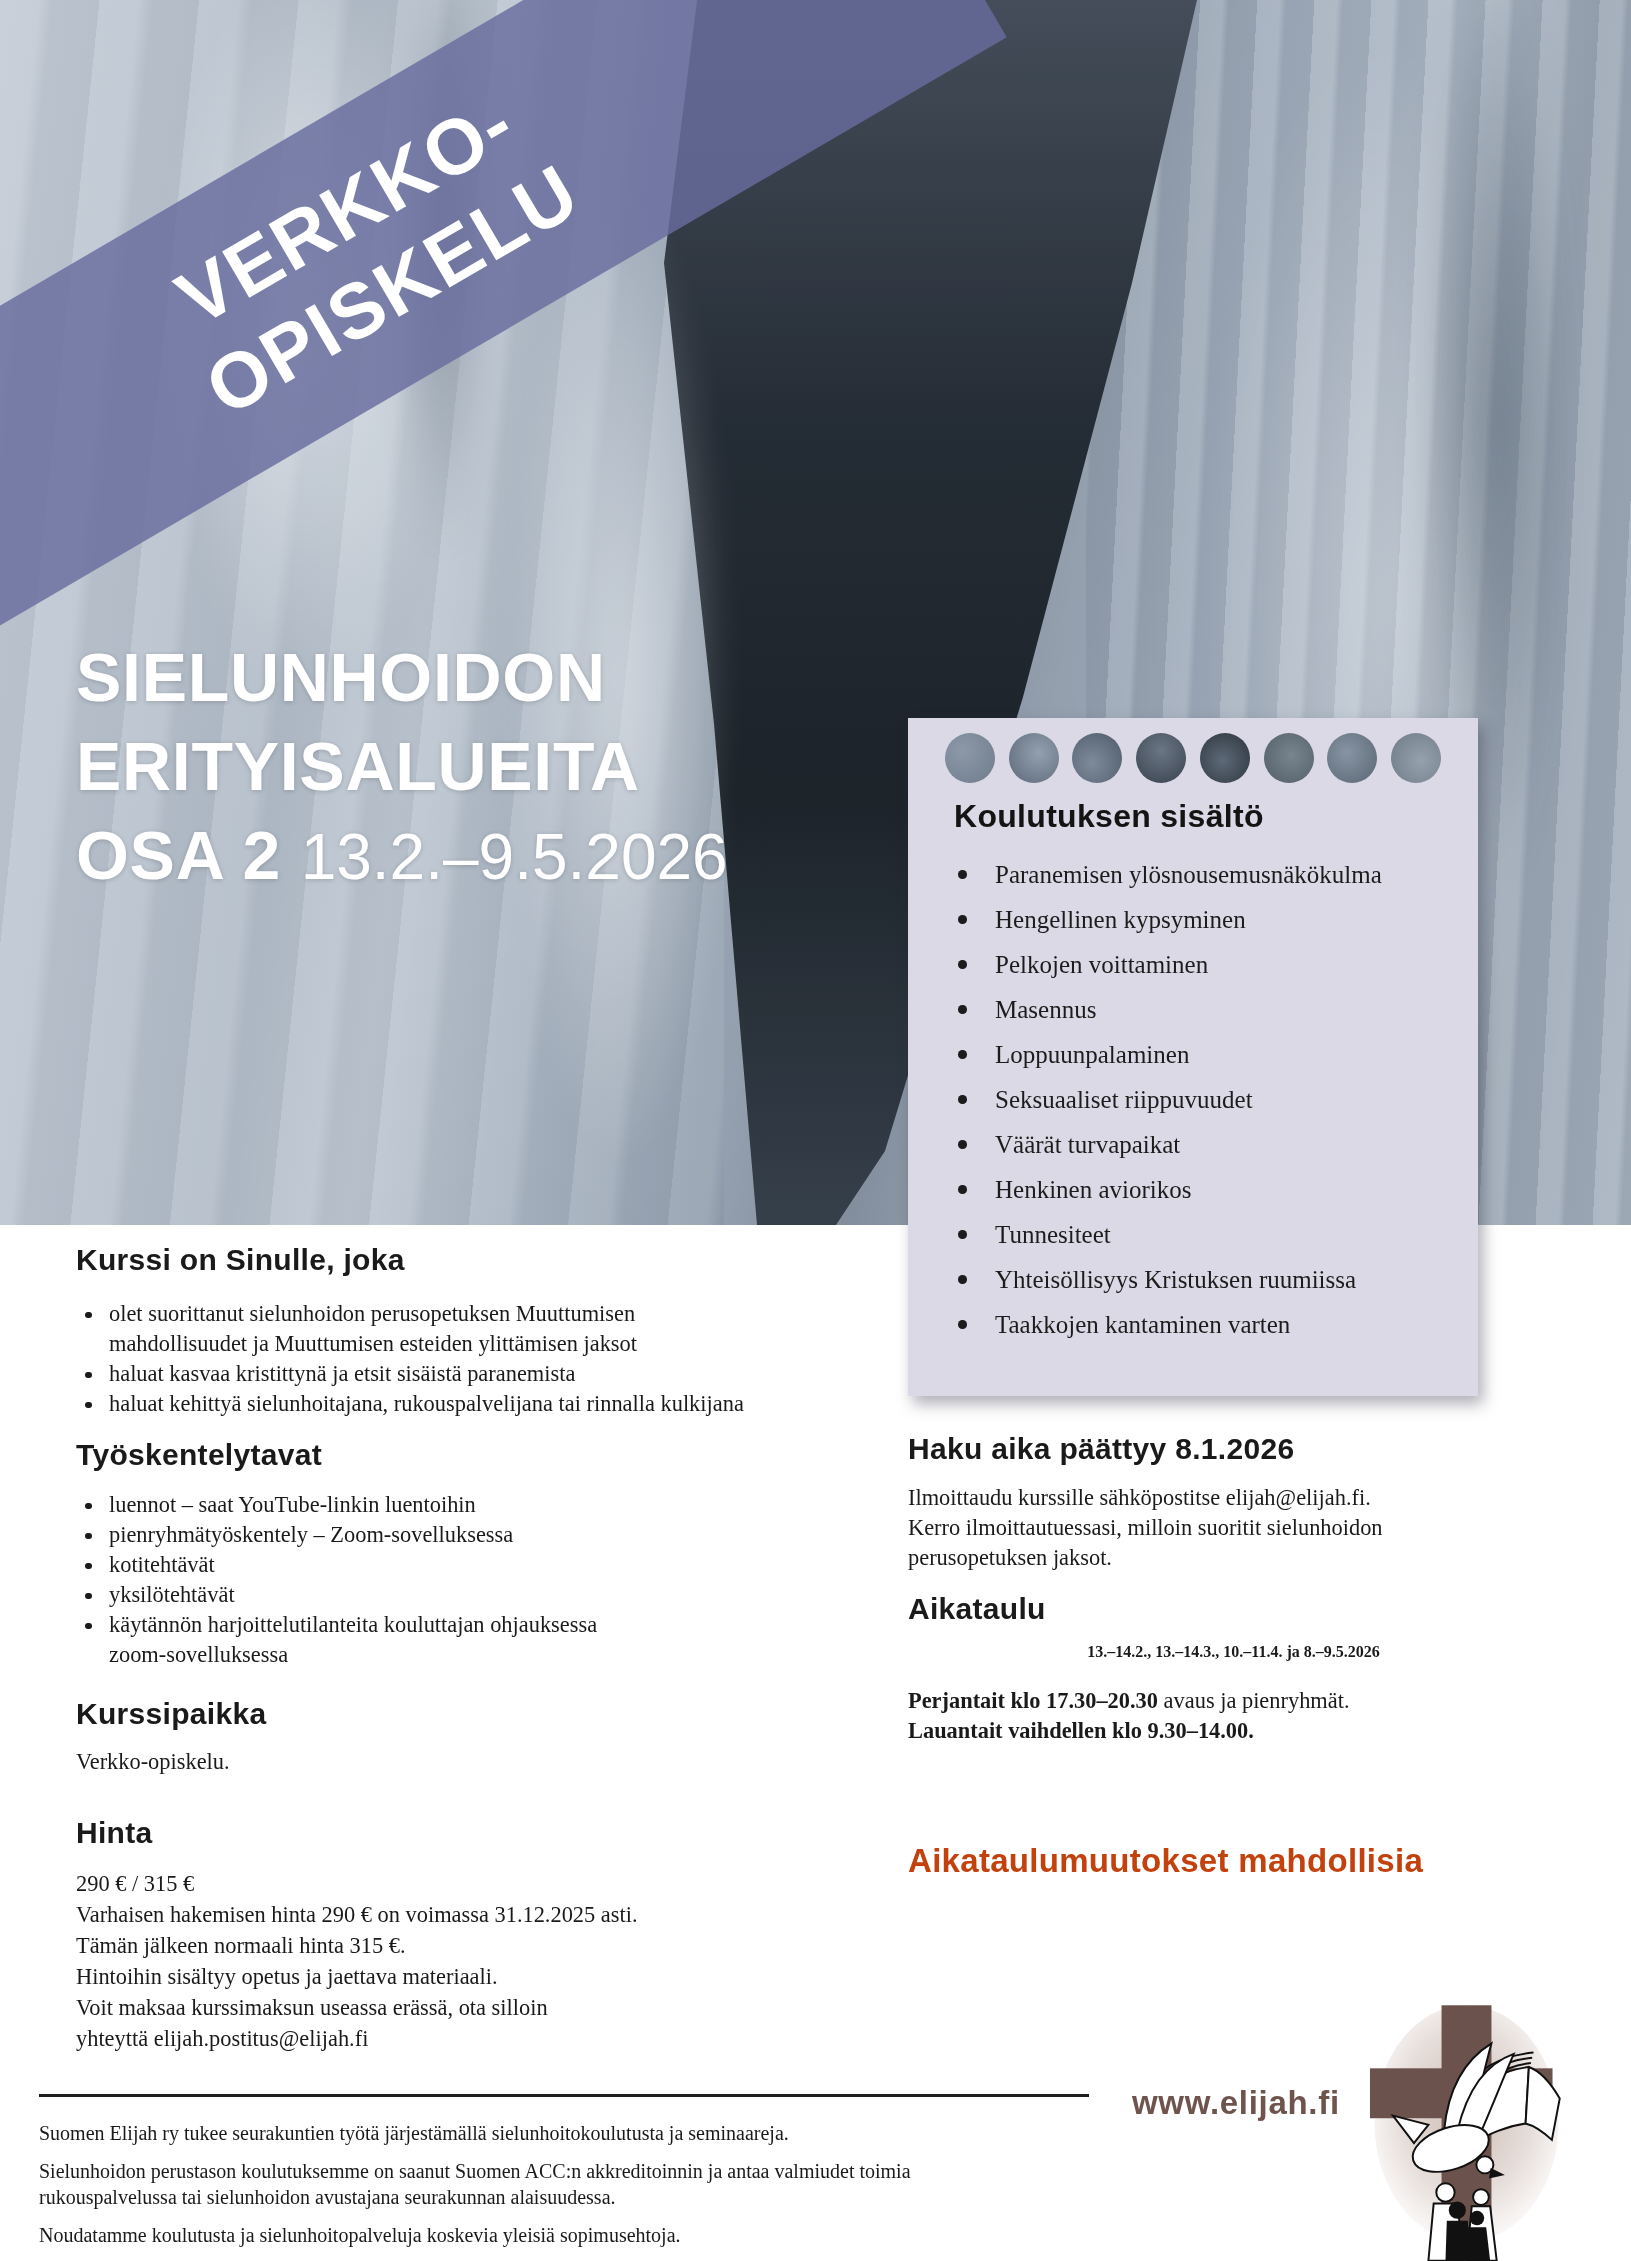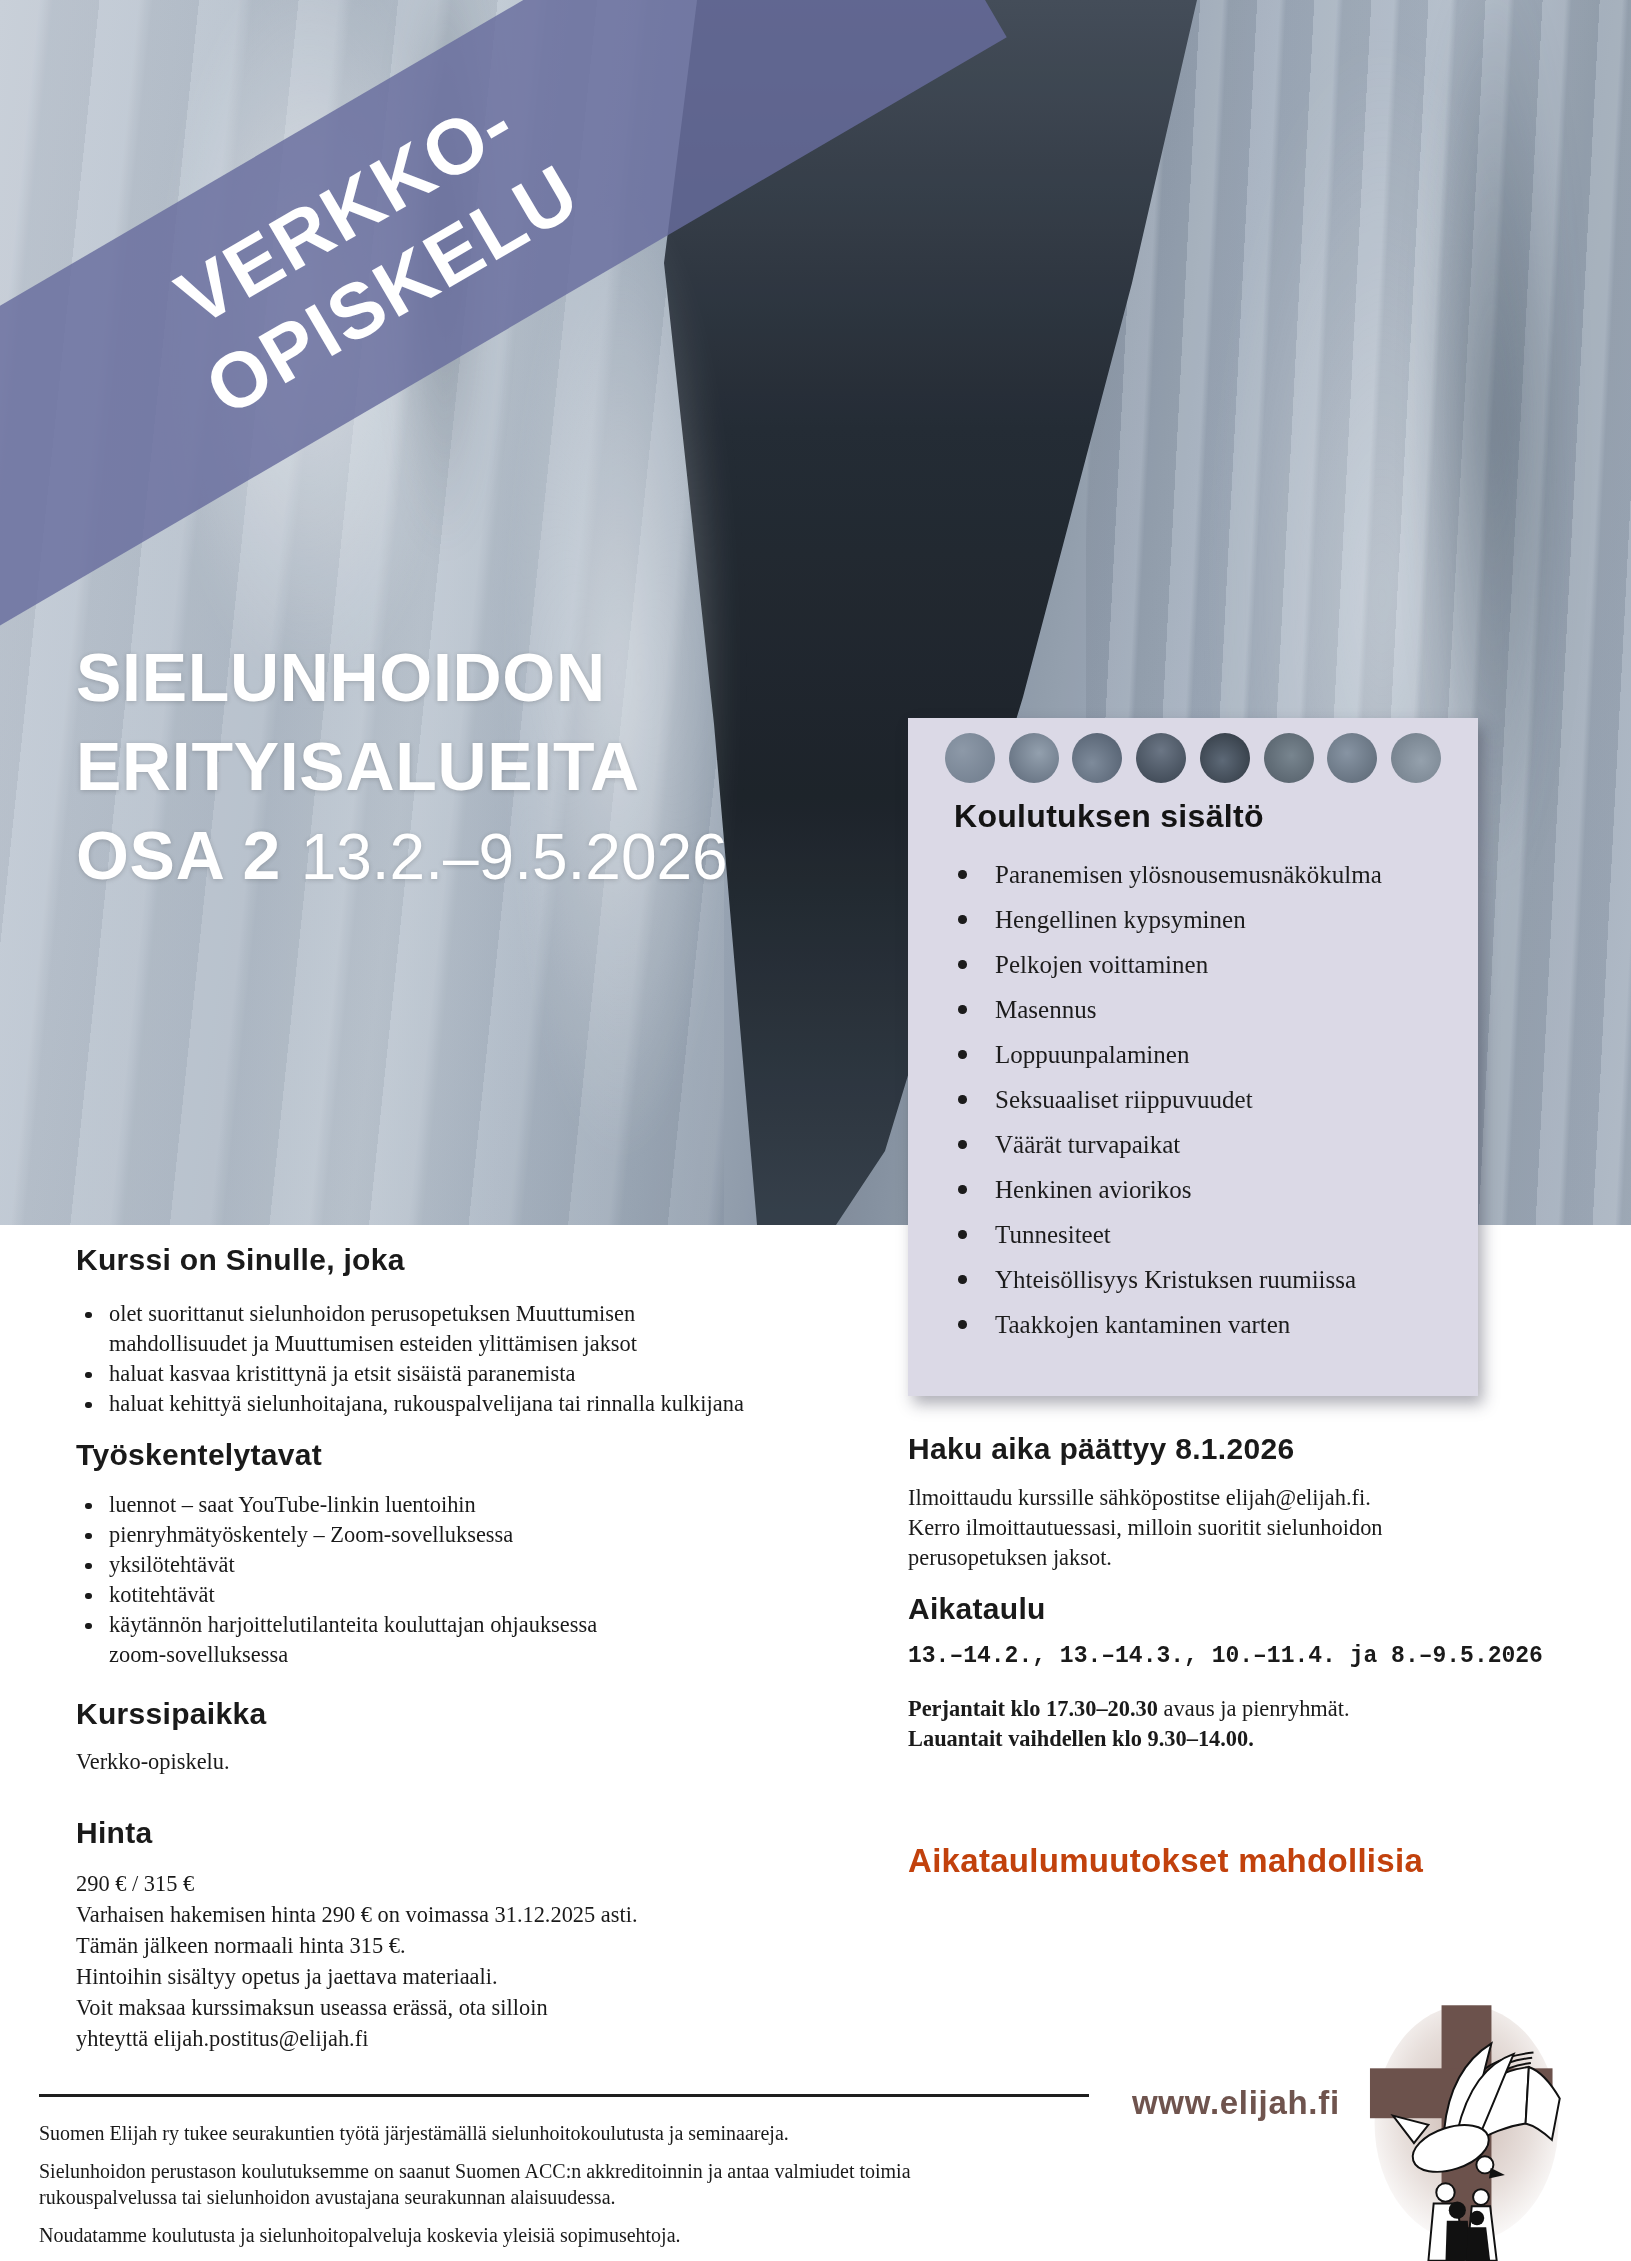--- a/index.html
+++ b/index.html
@@ -81,21 +81,21 @@
   .sec-tyo ul{margin-top:18.4px;}
   .sec-paikka{left:76px;top:1697px;width:799px;}
   .sec-paikka .serif{margin-top:16px;}
   .sec-hinta{left:76px;top:1816px;width:799px;}
   .sec-hinta ul{margin-top:18.4px;}
 
   .sec-haku{left:908px;top:1432px;width:651px;}
   .sec-haku ul{margin-top:17px;}
   .sec-haku .lines li{line-height:30px;}
   .sec-aika{left:908px;top:1592px;width:651px;}
-  .sec-aika .dates{margin-top:17px;font-family:Liberation Mono, monospace;font-weight:700;font-size:23px;color:#1a1a1a;}
+  .sec-aika .dates{margin-top:17px;font-family:Liberation Serif, serif;font-weight:700;font-size:16px;color:#1a1a1a;text-align:center;}
   .sec-aika .sched{margin-top:25px;}
   .sec-aika .sched div{font-family:"Liberation Serif",serif;font-size:22.4px;line-height:30px;color:#1a1a1a;}
   .sched .b{font-weight:700;}
   .notice{position:absolute;left:908px;top:1842px;font-size:33px;font-weight:700;color:#c2410c;letter-spacing:0.3px;}
   .sec-contact{left:908px;top:1922px;width:651px;}
   .sec-contact .serif{margin-top:17px;}
 
   
   .rule{position:absolute;left:39px;top:2094px;width:1050px;height:3.3px;background:#1e1e1e;}
   .www{position:absolute;left:1132px;top:2084px;font-size:33px;font-weight:700;color:#6f544e;letter-spacing:0.7px;}
@@ -170,22 +170,22 @@
         <li>haluat kasvaa kristittynä ja etsit sisäistä paranemista</li>
         <li>haluat kehittyä sielunhoitajana, rukouspalvelijana tai rinnalla kulkijana</li>
       </ul>
   </div>
 
   <div class="sec sec-tyo">
     <h3 class="h-sans">Työskentelytavat</h3>
     <ul class="bullets">
         <li>luennot – saat YouTube-linkin luentoihin</li>
         <li>pienryhmätyöskentely – Zoom-sovelluksessa</li>
+        <li>kotitehtävät</li>
         <li>yksilötehtävät</li>
-        <li>kotitehtävät</li>
         <li>käytännön harjoittelutilanteita kouluttajan ohjauksessa
 zoom-sovelluksessa</li>
       </ul>
   </div>
 
   <div class="sec sec-paikka">
     <h3 class="h-sans">Kurssipaikka</h3>
     <div class="serif">Verkko-opiskelu.</div>
   </div>
 

